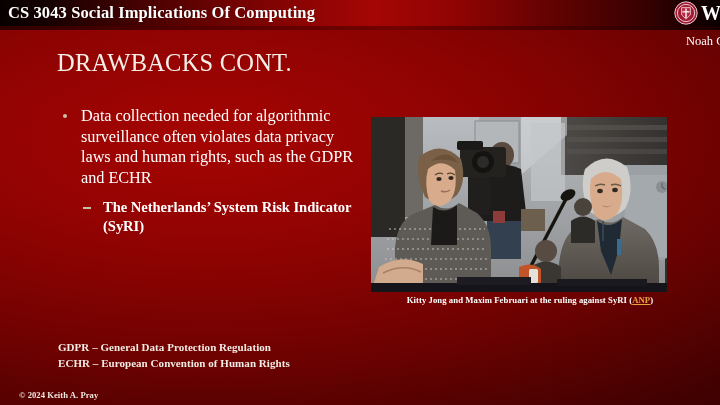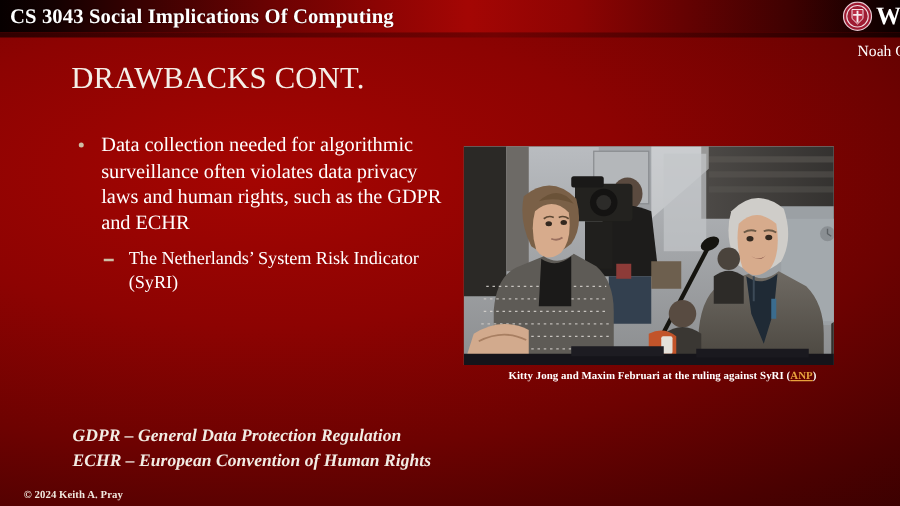--- a/index.html
+++ b/index.html
@@ -110,43 +110,42 @@
     position: absolute;
     left: 6px; top: 8px;
     width: 4px; height: 4px;
     border-radius: 50%;
     background: #cdbfa6;
   }
   .bullet-l2 {
     position: relative;
     padding-left: 46px;
     font-size: 14.6px;
-    font-weight: normal;
+    font-weight: bold;
     color: #ffffff;
     line-height: 1.26;
     letter-spacing: -0.05px;
     margin-bottom: 25px;
   }
   .bullet-l2 .dash {
     position: absolute;
     left: 26px; top: 9px;
     width: 8px; height: 1.6px;
     background: #cdbfa6;
   }
 
   
   #footnotes {
     position: absolute;
     left: 58px; top: 340px;
-    font-size: 14px;
+    font-size: 11px;
     font-weight: bold;
     color: #f2ece4;
     line-height: 1.45;
     letter-spacing: 0.05px;
-    font-style: italic;
   }
 
   
   #photo-block {
     position: absolute;
     left: 371px; top: 117px;
     width: 296px;
     height: 175px;
   }
   #photo {

